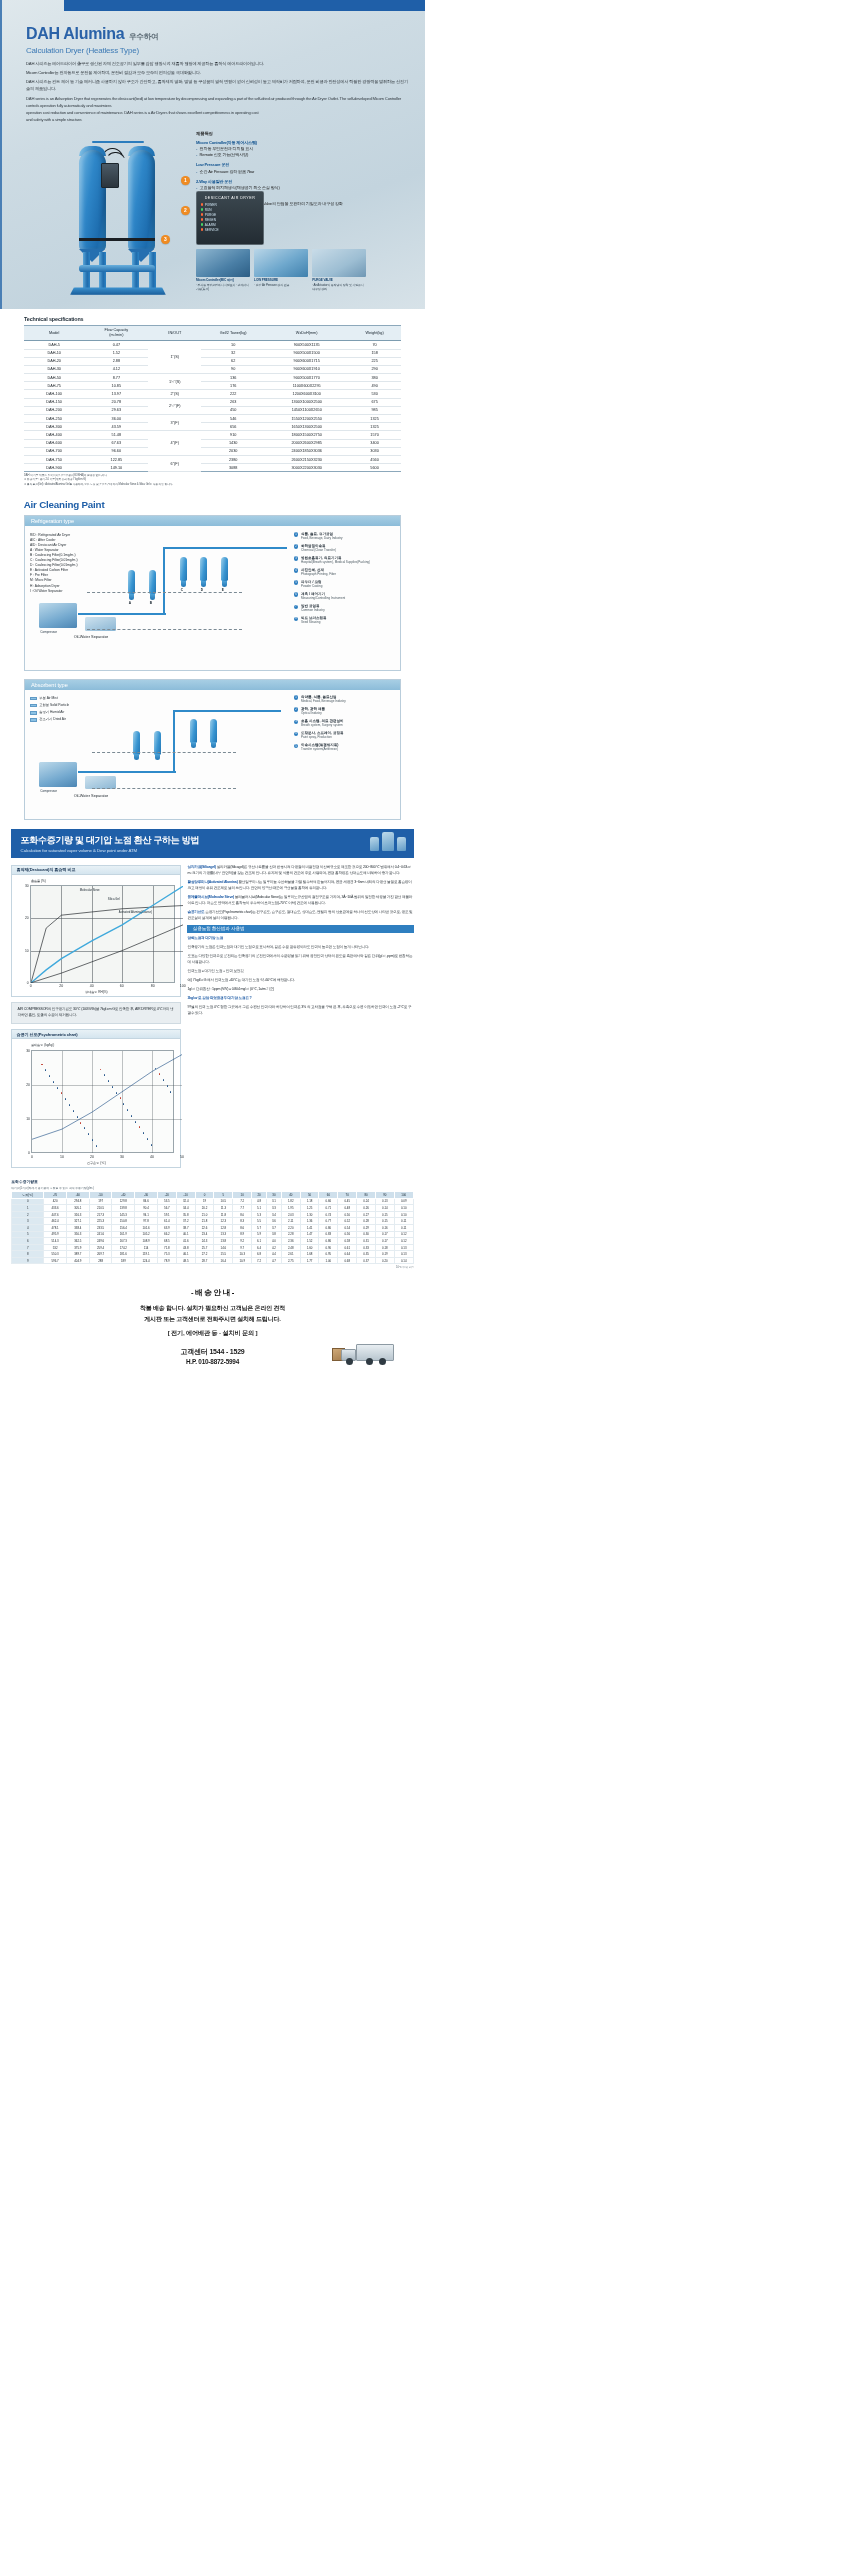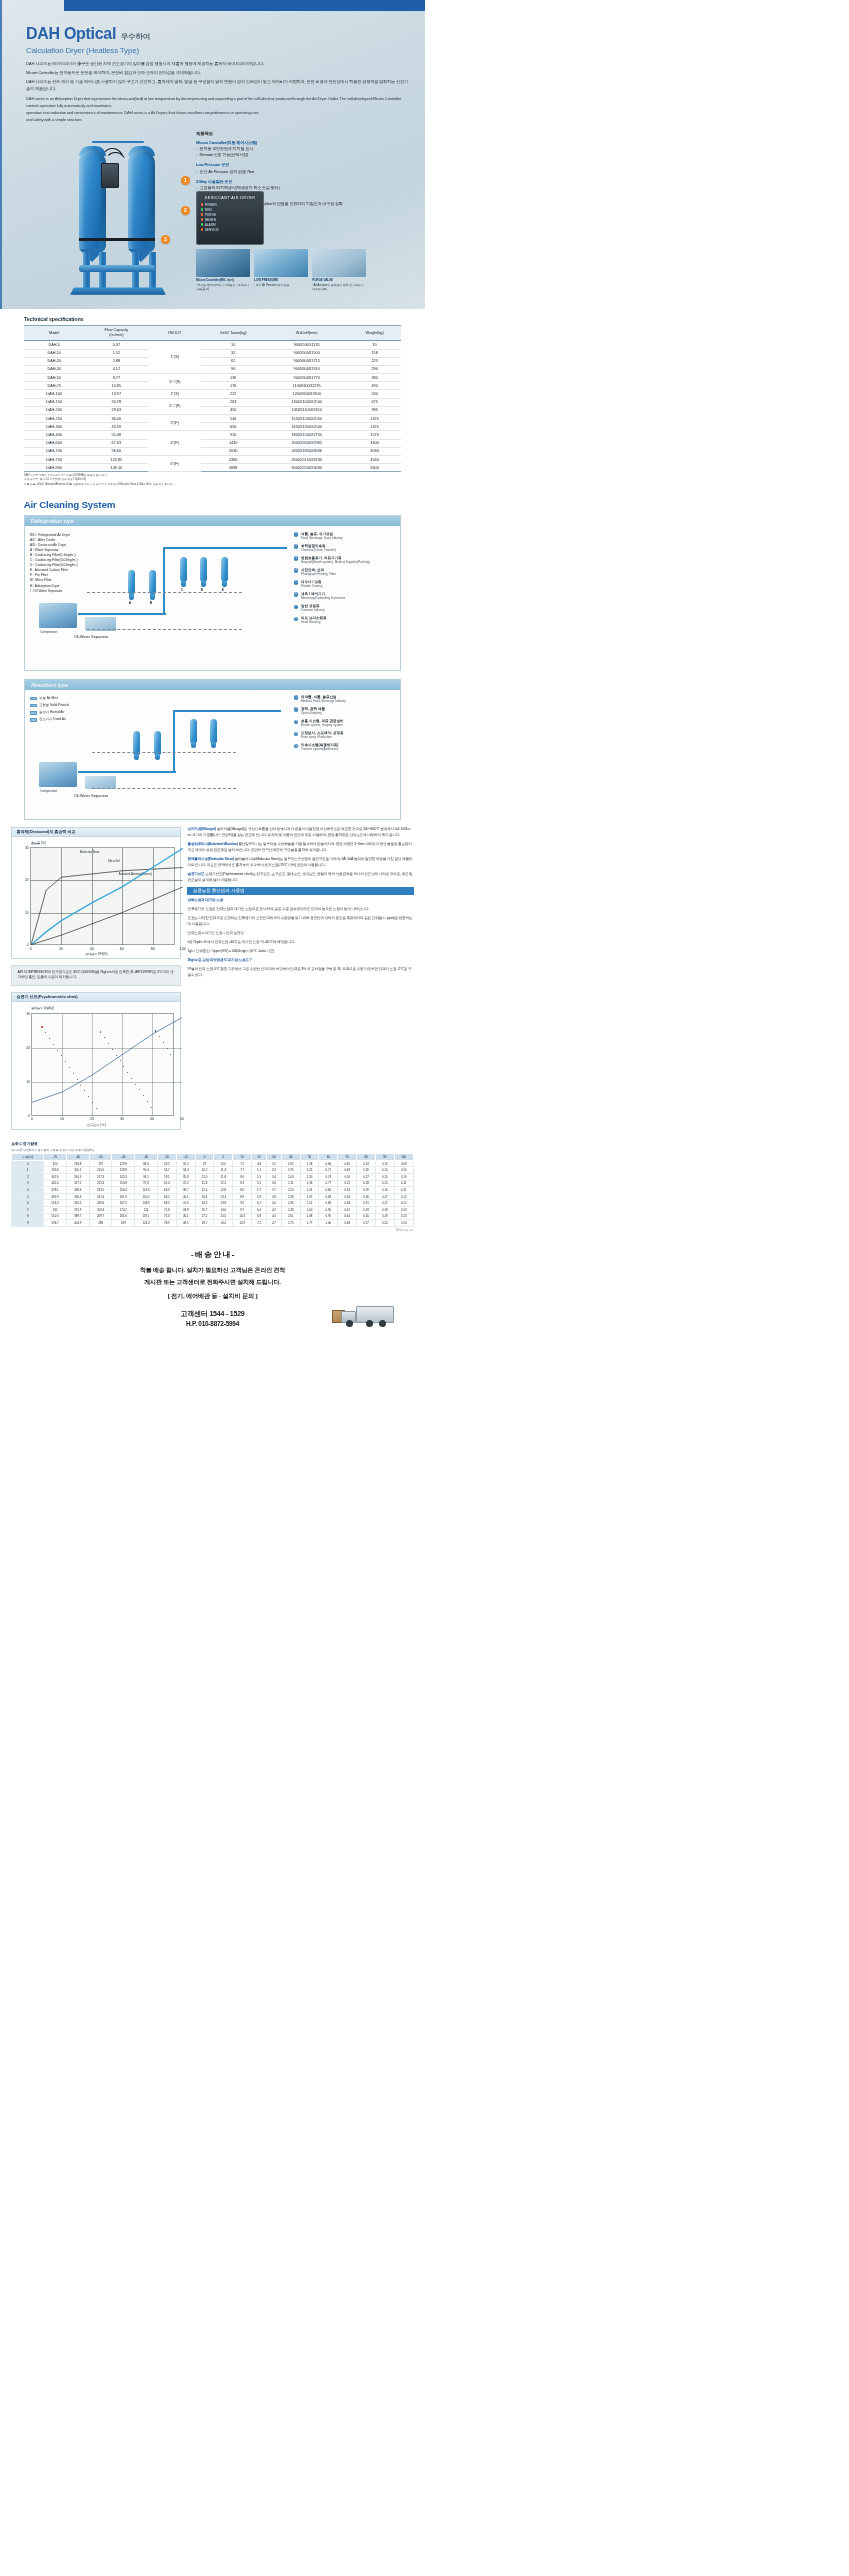--- a/index.html
+++ b/index.html
@@ -284,21 +284,21 @@
 </style>
 </head>
 <body>
 
 <div class="page">
 
   <section class="hero">
     <div class="hero-topbar"></div>
     <div class="hero-inner">
       <div class="title-row">
-        <div class="title-main">DAH Optical</div>
+        <div class="title-main">DAH Alumina</div>
         <div class="title-sub-ko">우수하여</div>
       </div>
       <div class="title-en">Calculation Dryer (Heatless Type)</div>
 
       <div class="hero-para">DAH 시리즈는 에어드라이어 출구로 생산된 자체 건조공기의 일부를 감압 팽창시켜 재흡착 행정에 제공하는 흡착식 에어드라이어입니다.</div>
       <div class="hero-para">Micom Controller는 전자동으로 운전을 제어하며, 운전비 절감과 보수 보수의 편의성을 극대화합니다.</div>
       <div class="hero-para">DAH 시리즈는 컨트 제어 등 기술 메커니즘 사용하지 않아 구조가 간단하고, 흡착제의 열화, 발열 등 구성품의 열적 변형이 없어 신뢰성이 높고 제작비가 저렴하여, 운전 비용과 안전성에서 탁월한 경쟁력을 발휘하는 선진기술의 제품입니다.</div>
 
       <div class="hero-para en">
         <p>DAH series is an Adsorption Dryer that regenerates the desiccant(bed) at low temperature by decompressing and expanding a part of the self-dried air produced through the Air Dryer Outlet. The self-developed Micom Controller controls operation fully automaticaly and maximizes</p>
@@ -557,21 +557,21 @@
         </tbody>
     </table>
     <div class="tech-notes">
       <div>DAH 의 기준 제품은 한국산업안전보건공단(KOSHA)에 열팽창 없는 검사</div>
       <div>※ 유량 기준 : 공기 2.0 기준(제품 정격 유량 7 kgf/cm²G)</div>
       <div>※ 흡착 물질(Gel) : Activated Alumina Gel을 사용하며, 모든 노점 및 운전조건에 따라 Molecular Sieve &amp; Silica Gel도 적용 가능 합니다.</div>
     </div>
   </section>
 
   <section class="acs">
-    <div class="acs-title">Air Cleaning System</div>
+    <div class="acs-title">Air Cleaning Paint</div>
 
     <div class="diagram-card">
       <div class="diag-head">Refrigeration type</div>
       <div class="diag-body">
         <div class="legend" id="refrig-legend">
             <div>R/D : Refrigerated Air Dryer</div>
             <div>A/C : After Cooler</div>
             <div>A/D : Desiccant Air Dryer</div>
             <div>A : Water Separator</div>
             <div>B : Coalescing Filter(0.1mg/m³)</div>
@@ -721,20 +721,29 @@
             </div>
             <div class="app-item">
               <div class="app-dot">5</div>
               <div class="app-tx"><b>이송시스템(동결방지용)</b><span>Transfer system(Antifreeze)</span></div>
             </div>
           </div>
       </div>
     </div>
   </section>
 
+  <section class="banner">
+    <h2>포화수증기량 및 대기압 노점 환산 구하는 방법</h2>
+    <div class="sub">Calculation for saturated vaper volume &amp; Dew point under ATM</div>
+    <div class="icons">
+      <div class="bicon s"></div>
+      <div class="bicon"></div>
+      <div class="bicon s"></div>
+    </div>
+  </section>
 
   <section class="twocol">
     <div class="col-l">
 
       <div class="card">
         <div class="card-head">흡착제(Desiccant)의 흡습력 비교</div>
         <div class="chart-wrap">
           <div style="font-size:3.1px;color:#1d252b;margin:0 0 1px 15.5px;">흡습률 (%)</div>
           <div class="plot" id="plot-desiccant">
               <div class="axis-x-lbl" style="left: 0px;">0</div>

